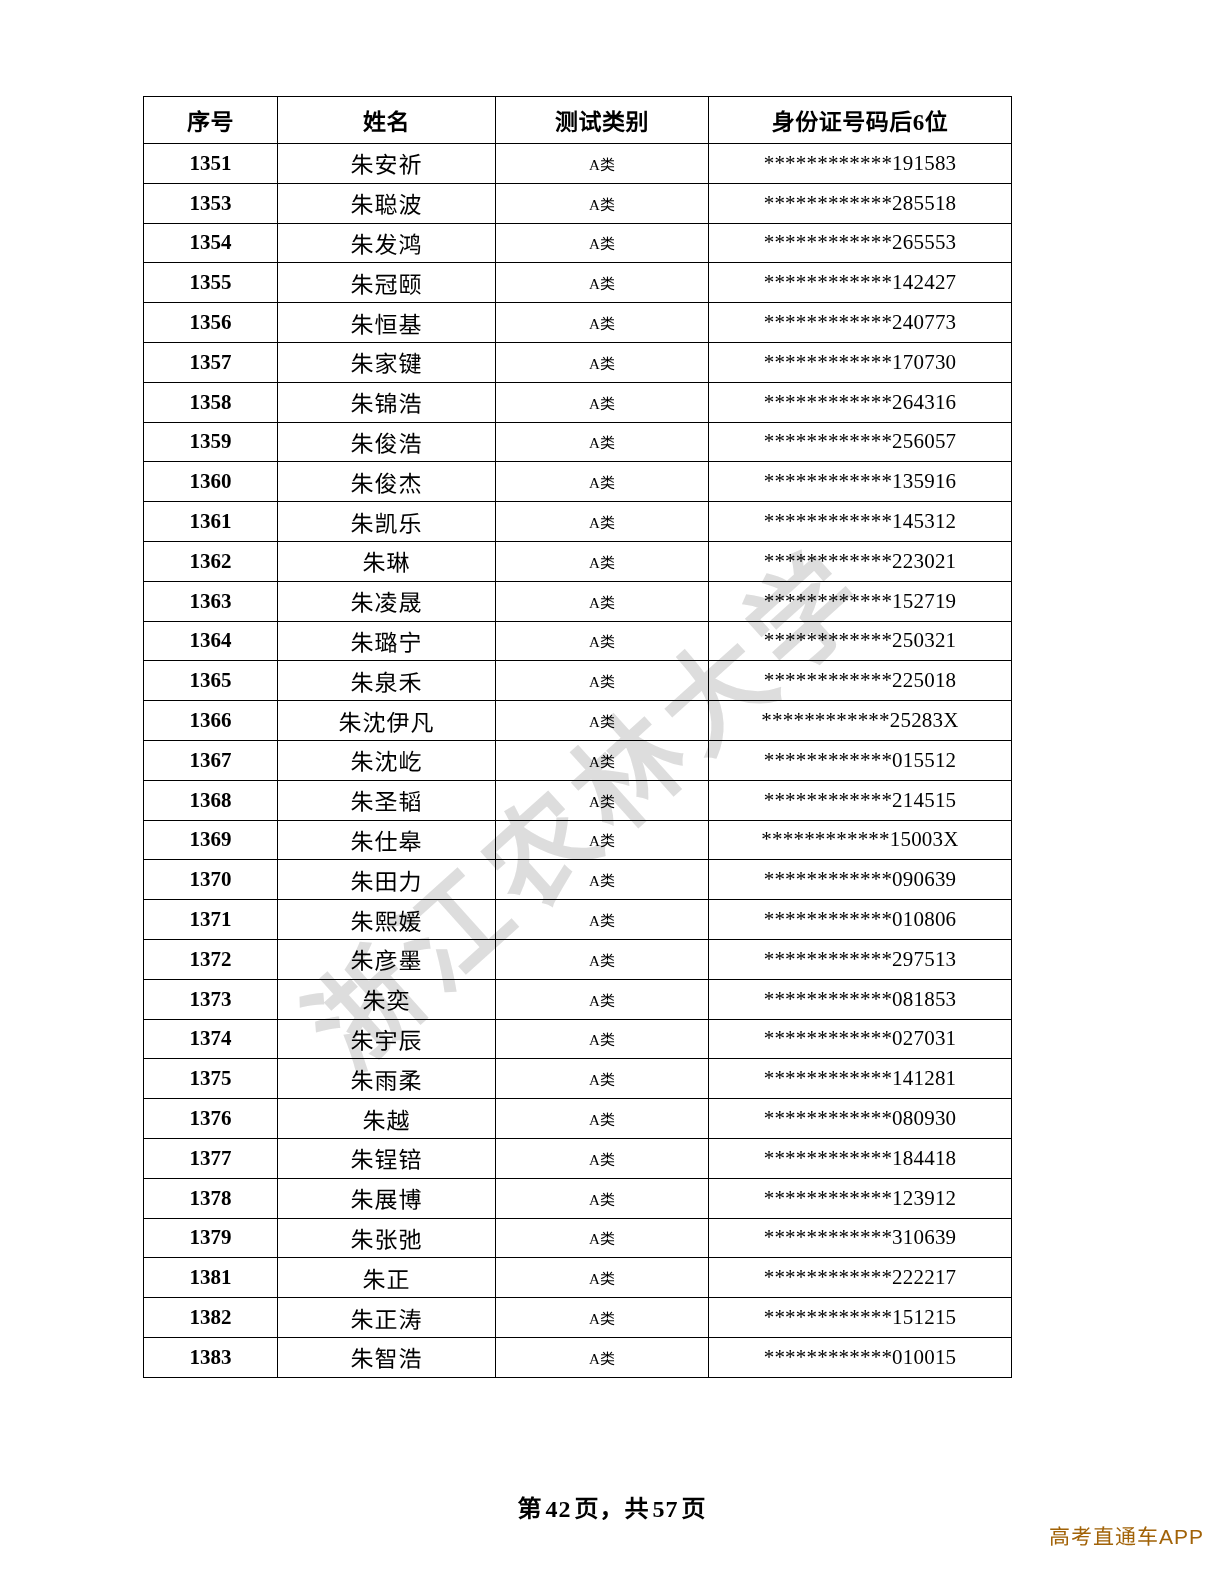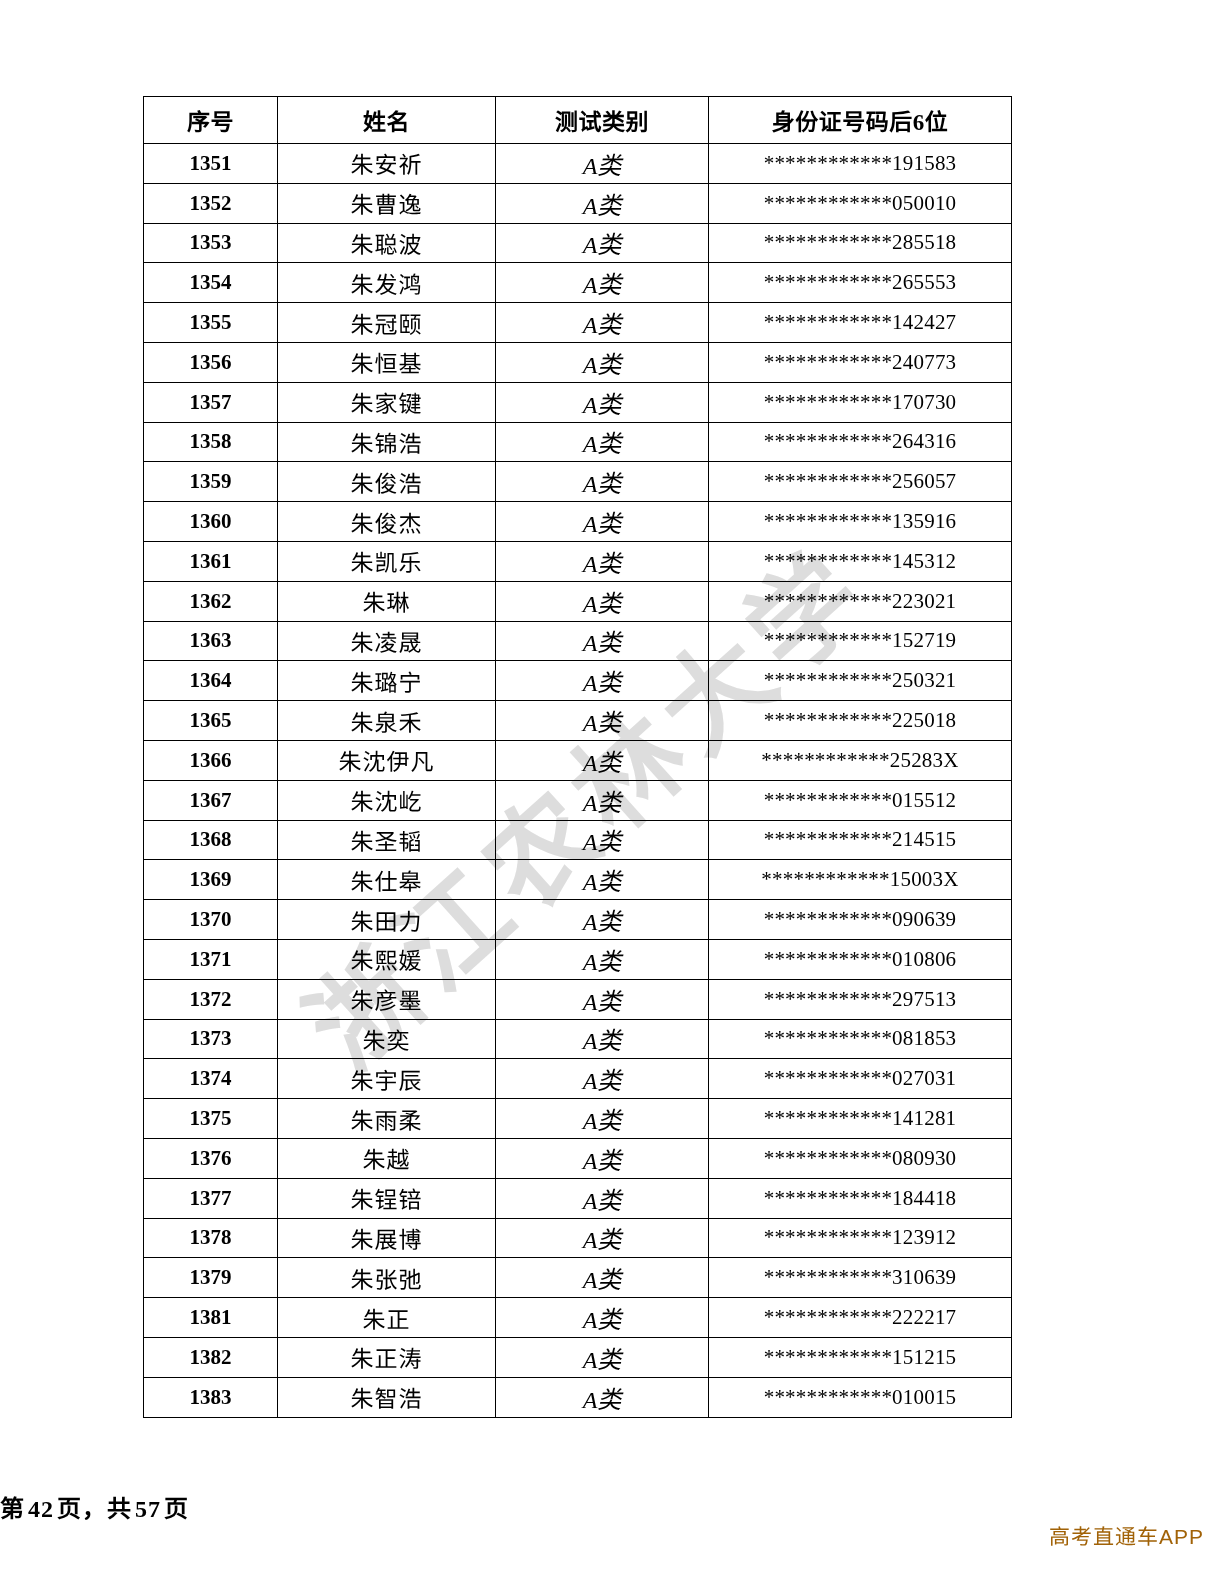--- a/index.html
+++ b/index.html
@@ -82,32 +82,33 @@
     font-weight: 700;
     letter-spacing: .5px;
   }
   table.roster tbody td {
     height: 38.8px;
     font-size: 22px;
     font-weight: 400;
   }
   table.roster tbody td.seq { font-size: 21px; font-weight: bold; }
   table.roster tbody td.name { font-size: 23px; letter-spacing: 1px; }
-  table.roster tbody td.type { font-size: 24px; font-style: italic; }
+  table.roster tbody td.type { font-size: 15px; }
   table.roster tbody td.idnum {
     font-size: 21px;
     letter-spacing: .2px;
   }
 
   
   #page-footer {
     position: absolute;
     left: 0;
     top: 1489px;
     width: 1224px;
+    text-align: center;
     font-size: 24px;
     font-weight: 700;
     letter-spacing: 1px;
     z-index: 2;
   }
   #page-footer .num { padding: 0 3px; }
 
   #app-mark {
     position: absolute;
     right: 20px;
@@ -145,26 +146,20 @@
         </tr>
       </thead>
       <tbody id="roster-body">
           <tr>
             <td class="seq">1351</td>
             <td class="name">朱安祈</td>
             <td class="type">A类</td>
             <td class="idnum">************191583</td>
           </tr>
           <tr>
-            <td class="seq">1352</td>
-            <td class="name">朱曹逸</td>
-            <td class="type">A类</td>
-            <td class="idnum">************050010</td>
-          </tr>
-          <tr>
             <td class="seq">1353</td>
             <td class="name">朱聪波</td>
             <td class="type">A类</td>
             <td class="idnum">************285518</td>
           </tr>
           <tr>
             <td class="seq">1354</td>
             <td class="name">朱发鸿</td>
             <td class="type">A类</td>
             <td class="idnum">************265553</td>

